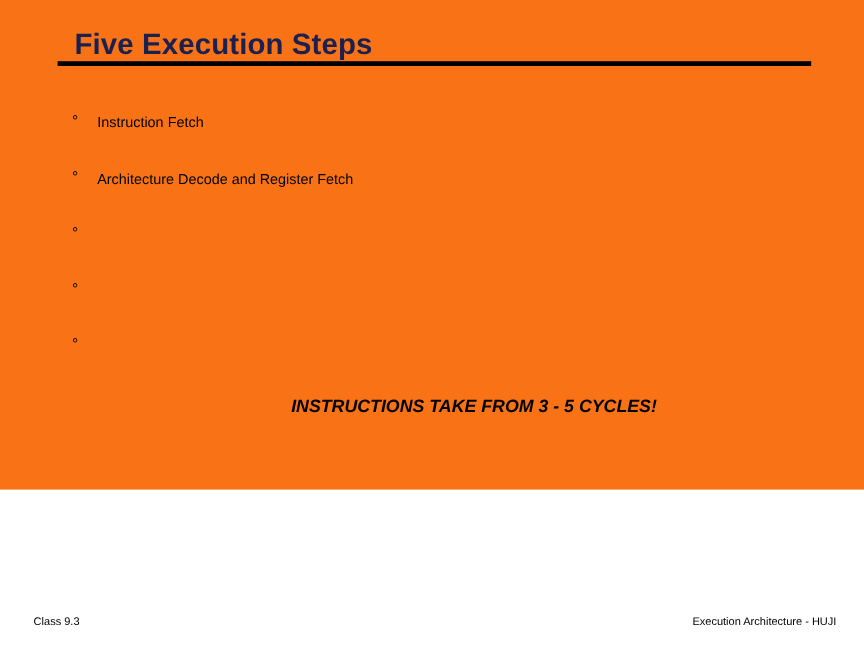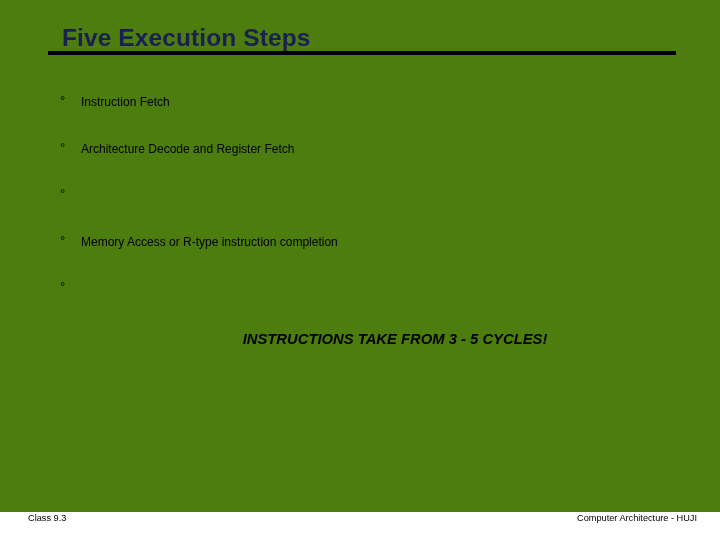--- a/index.html
+++ b/index.html
@@ -9,22 +9,22 @@
   body {
     width: 720px;
     height: 540px;
     background: #ffffff;
     font-family: "Liberation Sans", sans-serif;
     overflow: hidden;
   }
   #slide {
     position: relative;
     width: 720px;
-    height: 512px;
-    background: #4d7c0f;
+    height: 408px;
+    background: #f97316;
   }
 
   
   #slide-title {
     position: absolute;
     left: 62px;
     top: 25px;
     font-size: 24.5px;
     font-weight: bold;
     color: #1a2050;
@@ -125,28 +125,27 @@
       <span class="bullet-marker">°</span>
       <span class="bullet-text">Architecture Decode and Register Fetch</span>
     </div>
 
     <div class="bullet-row">
       <span class="bullet-marker">°</span>
     </div>
 
     <div class="bullet-row">
       <span class="bullet-marker">°</span>
-      <span class="bullet-text">Memory Access or R-type instruction completion</span>
     </div>
 
     <div class="bullet-row">
       <span class="bullet-marker">°</span>
     </div>
 
   </div>
 
   <div id="emphasis-line">INSTRUCTIONS TAKE FROM 3 - 5 CYCLES!</div>
 
   <div id="footer-left">Class 9.3</div>
 
-  <div id="footer-right">Computer Architecture - HUJI</div>
+  <div id="footer-right">Execution Architecture - HUJI</div>
 
 </div>
 
 </body></html>

